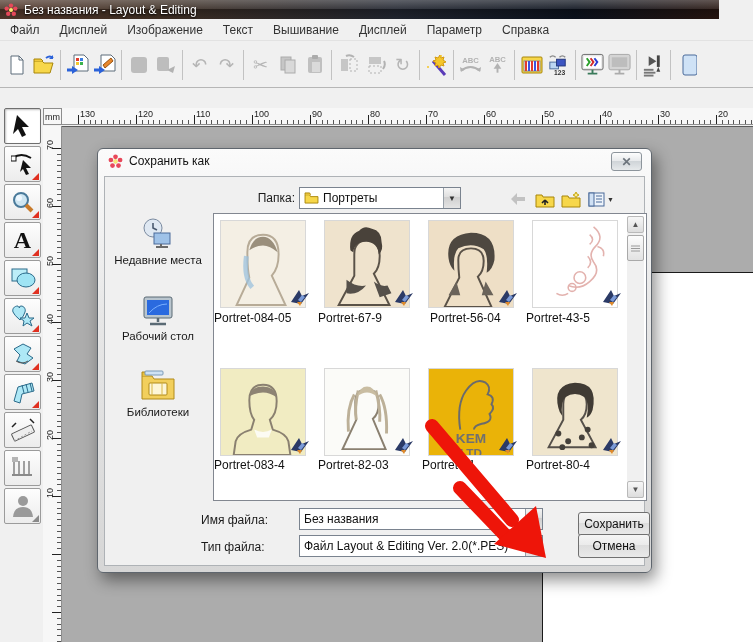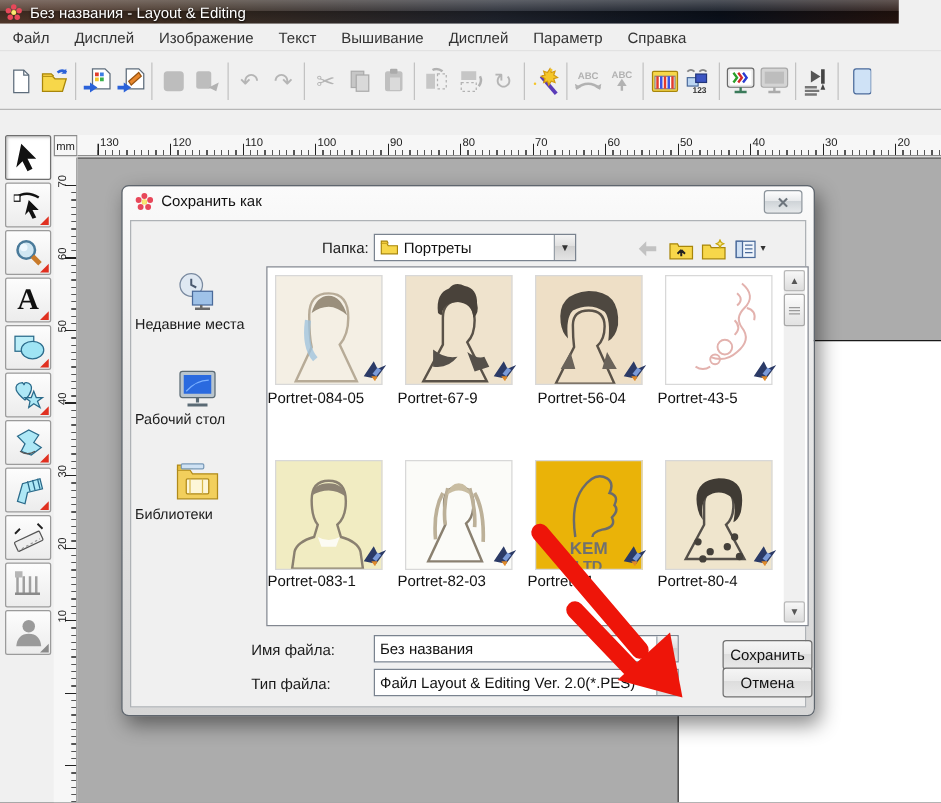--- a/index.html
+++ b/index.html
@@ -60,21 +60,21 @@
     background:linear-gradient(180deg,#fdfdfd,#e8eaec 45%,#ced3d7 46%,#e6e9eb);
     color:#6c747c;font-size:12px;font-weight:bold;display:flex;align-items:center;justify-content:center;}
   #dlg-client{position:absolute;left:6px;right:6px;top:27px;bottom:6px;background:#f0f0f0;border:1px solid #aeb2b6;}
   .lbl{position:absolute;font-size:12px;color:#1a1a1a;white-space:nowrap;}
   .combo{position:absolute;height:22px;background:#fff;border:1px solid #7a838f;display:flex;align-items:center;
     font-size:12px;color:#111;padding-left:4px;gap:4px;overflow:hidden;}
   .combo .carrow{position:absolute;right:0;top:0;bottom:0;width:17px;border-left:1px solid #98a0a8;
     background:linear-gradient(180deg,#f4f4f4,#dfdfdf 45%,#cfcfcf 46%,#e4e4e4);
     display:flex;align-items:center;justify-content:center;font-size:8px;color:#333;}
   .navbtn{position:absolute;width:22px;height:20px;display:flex;align-items:center;justify-content:center;}
-  .sideitem{position:absolute;width:100px;font-size:11.5px;color:#1a1a1a;}
+  .sideitem{position:absolute;width:100px;text-align:center;font-size:11.5px;color:#1a1a1a;}
   .sideitem .ic{display:flex;justify-content:center;margin-bottom:3px;}
   #filelist{position:absolute;left:108px;top:36px;width:434px;height:288px;background:#fff;border:1px solid #828790;overflow:hidden;}
   .thumb-img{position:absolute;width:86px;height:88px;border:1px solid #d8d8d8;}
   .thumb-lab{position:absolute;width:98px;text-align:left;font-size:12px;color:#111;white-space:nowrap;}
   .birdic{position:absolute;right:-6px;bottom:-4px;}
   #scrollbar{position:absolute;right:2px;top:2px;width:17px;height:282px;background:#f0f0f0;}
   .sbtn{position:absolute;left:0;width:17px;height:17px;background:linear-gradient(180deg,#f7f7f7,#ddd);
     border:1px solid #b9b9b9;border-radius:2px;display:flex;align-items:center;justify-content:center;font-size:8px;color:#555;}
   #sthumb{position:absolute;left:0;top:19px;width:17px;height:26px;background:linear-gradient(180deg,#fcfcfc,#e2e2e2);
     border:1px solid #a9a9a9;border-radius:2px;display:flex;align-items:center;justify-content:center;}
@@ -552,21 +552,21 @@
               <path d="M29 32q0-16 14-16t14 17q0 13-7 19l3 10q14 4 16 12l2 14H13l2-14q2-8 16-12l3-10q-5-6-5-20z" fill="none" stroke="#8a8070" stroke-width="2"></path>
               <path d="M29 28q2-10 14-10t14 11q-7-5-14-5t-14 4z" fill="#8d8373"></path>
               <path d="M34 62q9 5 18 0l-3 8H37z" fill="#fff" opacity=".8"></path>
             </svg>
           <span class="birdic"><svg width="22" height="20" viewBox="0 0 22 20">
                 <path d="M2 15L10 3l3 6 7-3-8 11z" fill="#2b3a66"></path>
                 <path d="M9 13l4-5 3 2-4 5z" fill="#7a9ad8"></path>
                 <path d="M8 15l3 4 2-4z" fill="#e08a2a"></path>
               </svg></span>
         </div>
-        <div class="thumb-lab" style="left:0px;top:244px">Portret-083-1</div>
+        <div class="thumb-lab" style="left:0px;top:244px">Portret-083-4</div>
         <div class="thumb-img" style="left: 110px; top: 154px; background: rgb(251, 251, 248);">
           <svg width="84" height="86" viewBox="0 0 86 88">
               <path d="M31 34q0-13 12-13t12 14q0 11-6 16l13 31H18l14-30q-1-8-1-18z" fill="none" stroke="#8a8070" stroke-width="2"></path>
               <g fill="none" stroke="#bcb098" stroke-width="3">
                 <path d="M30 26q-8 14-6 38"></path>
                 <path d="M56 26q8 14 7 40"></path>
                 <path d="M34 22q-4 18-2 30"></path>
                 <path d="M52 22q5 18 4 32"></path>
               </g>
               <path d="M33 28q3-10 10-10t10 10q-5-4-10-4t-10 4z" fill="#c9bda2"></path>

